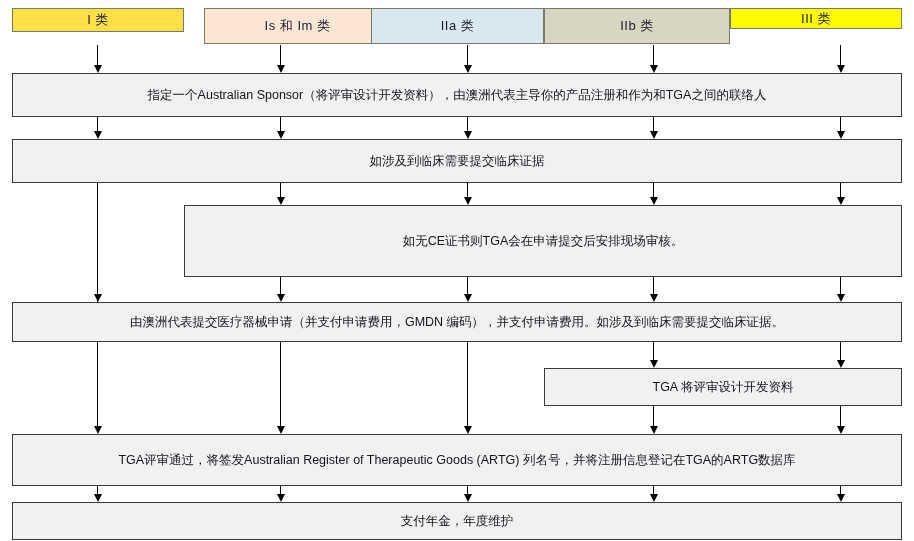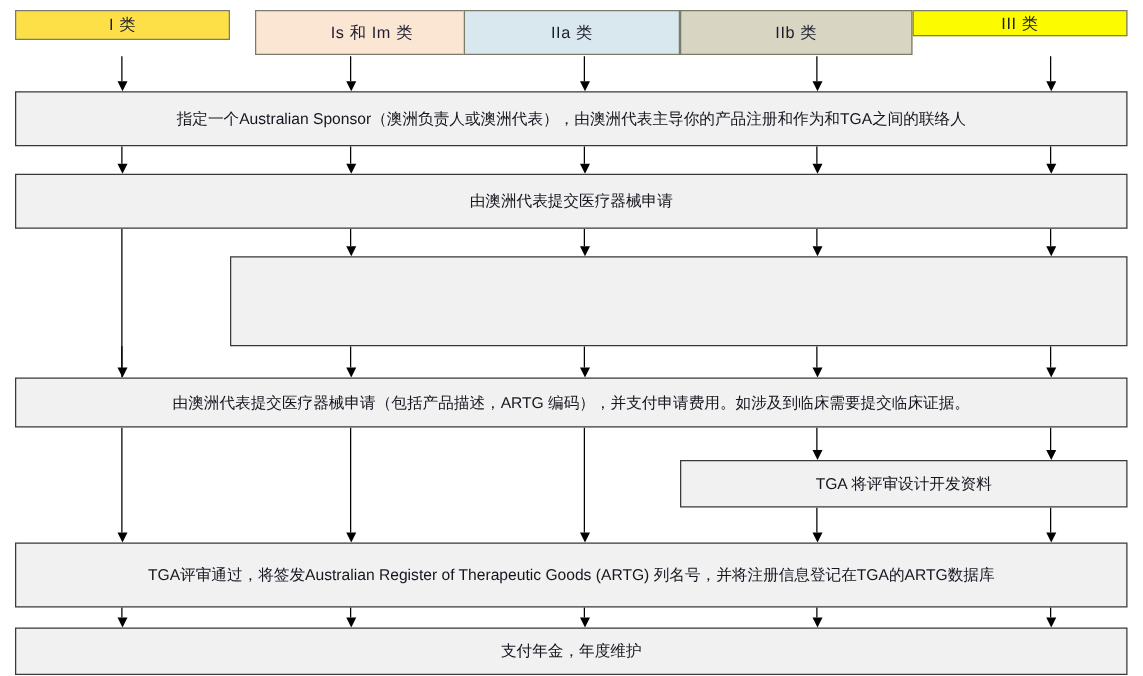--- a/index.html
+++ b/index.html
@@ -131,29 +131,30 @@
       <div class="head" style="left: 276.5px; top: 494px;"></div>
       <div class="conn" style="left: 467px; top: 474px; height: 20px;"></div>
       <div class="head" style="left: 463.5px; top: 494px;"></div>
       <div class="conn" style="left: 653px; top: 474px; height: 20px;"></div>
       <div class="head" style="left: 649.5px; top: 494px;"></div>
       <div class="conn" style="left: 840px; top: 474px; height: 20px;"></div>
       <div class="head" style="left: 836.5px; top: 494px;"></div>
     </div>
   <div id="boxes-layer">
       <div class="box" style="left: 12px; top: 73px; width: 890px; height: 44px;">
-        <span class="ln">指定一个Australian Sponsor（澳洲负责人或澳洲代表），由澳洲代表主导你的产品注册和作为和TGA之间的联络人</span>
+        <span class="ln">指定一个Australian Sponsor（将评审设计开发资料），由澳洲代表主导你的产品注册和作为和TGA之间的联络人</span>
       </div>
       <div class="box" style="left: 12px; top: 139px; width: 890px; height: 44px;">
-        <span class="ln">由澳洲代表提交医疗器械申请</span>
+        <span class="ln">如涉及到临床需要提交临床证据</span>
       </div>
       <div class="box" style="left: 184px; top: 205px; width: 718px; height: 72px;">
+        <span class="ln">如无CE证书则TGA会在申请提交后安排现场审核。</span>
       </div>
       <div class="box" style="left: 12px; top: 302px; width: 890px; height: 40px;">
-        <span class="ln">由澳洲代表提交医疗器械申请（包括产品描述，ARTG 编码），并支付申请费用。如涉及到临床需要提交临床证据。</span>
+        <span class="ln">由澳洲代表提交医疗器械申请（并支付申请费用，GMDN 编码），并支付申请费用。如涉及到临床需要提交临床证据。</span>
       </div>
       <div class="box" style="left: 544px; top: 368px; width: 358px; height: 38px;">
         <span class="ln">TGA 将评审设计开发资料</span>
       </div>
       <div class="box" style="left: 12px; top: 434px; width: 890px; height: 52px;">
         <span class="ln">TGA评审通过，将签发Australian Register of Therapeutic Goods (ARTG) 列名号，并将注册信息登记在TGA的ARTG数据库</span>
       </div>
       <div class="box" style="left: 12px; top: 502px; width: 890px; height: 38px;">
         <span class="ln">支付年金，年度维护</span>
       </div>

